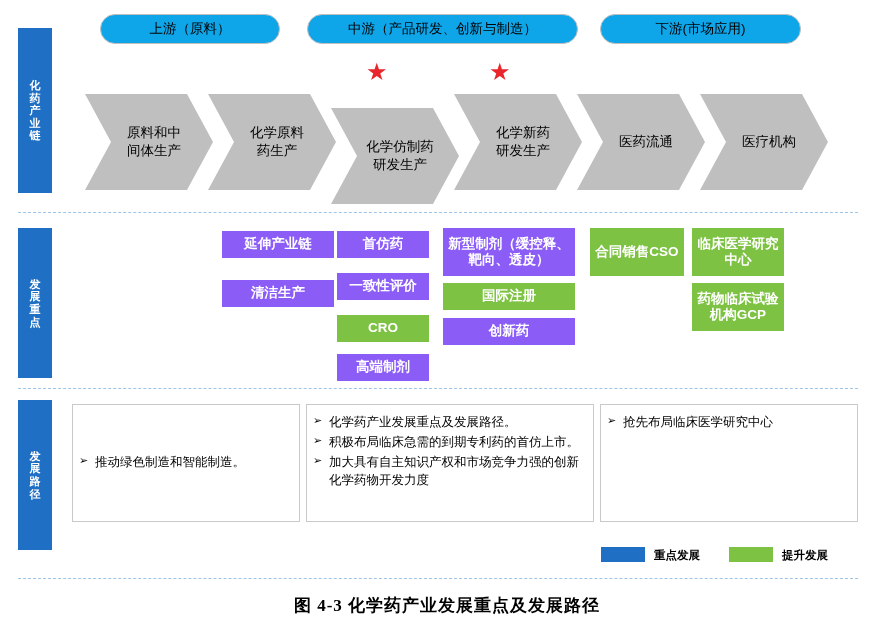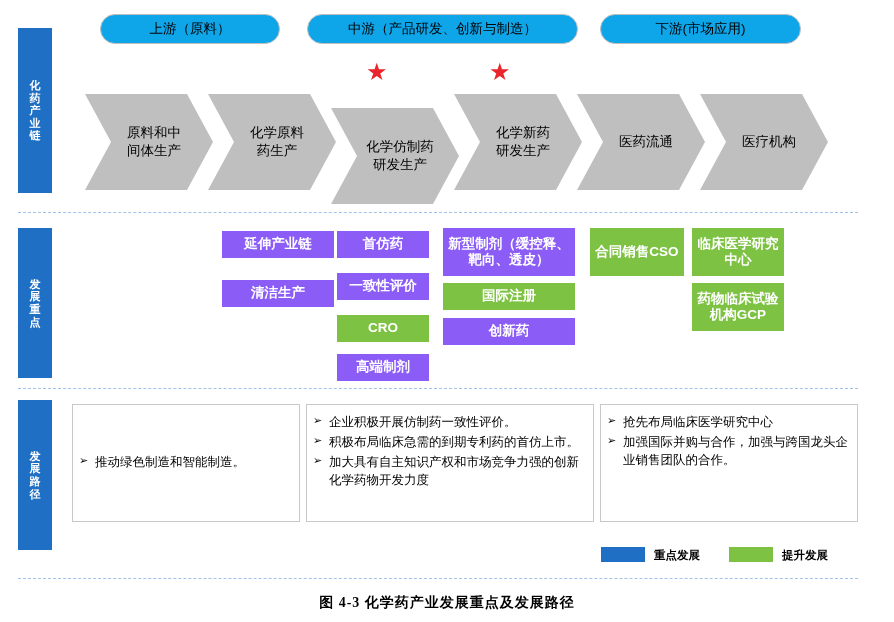--- a/index.html
+++ b/index.html
@@ -153,21 +153,21 @@
     font-weight: bold;
     color: #000;
   }
 
   
   .caption {
     position: absolute;
     width: 100%;
     text-align: center;
     font-family: "Liberation Serif", serif;
-    font-size: 14px;
+    font-size: 17px;
     font-weight: bold;
     letter-spacing: 1px;
     color: #000;
   }
 </style>
 </head>
 <body>
 
 <div class="canvas">
 
@@ -275,30 +275,29 @@
   </div>
 
   <div class="path-box" style="left:72px; top:404px; width:228px; height:118px; display:flex; align-items:center;">
     <ul class="bullet-list">
       <li>推动绿色制造和智能制造。</li>
     </ul>
   </div>
 
   <div class="path-box" style="left:306px; top:404px; width:288px; height:118px;">
     <ul class="bullet-list">
-      <li>企业积极开展仿制药一致性评价。</li>
+      <li>化学药产业发展重点及发展路径。</li>
       <li>积极布局临床急需的到期专利药的首仿上市。</li>
       <li>加大具有自主知识产权和市场竞争力强的创新化学药物开发力度</li>
     </ul>
   </div>
 
   <div class="path-box" style="left:600px; top:404px; width:258px; height:118px;">
     <ul class="bullet-list">
       <li>抢先布局临床医学研究中心</li>
-      <li>加强国际并购与合作，加强与跨国龙头企业销售团队的合作。</li>
     </ul>
   </div>
 
 
   <div class="legend-swatch" style="left:601px; top:547px; background:#1f6fc4;"></div>
   <div class="legend-text" style="left:654px; top:548px;">重点发展</div>
 
   <div class="legend-swatch" style="left:729px; top:547px; background:#7dc242;"></div>
   <div class="legend-text" style="left:782px; top:548px;">提升发展</div>
 

